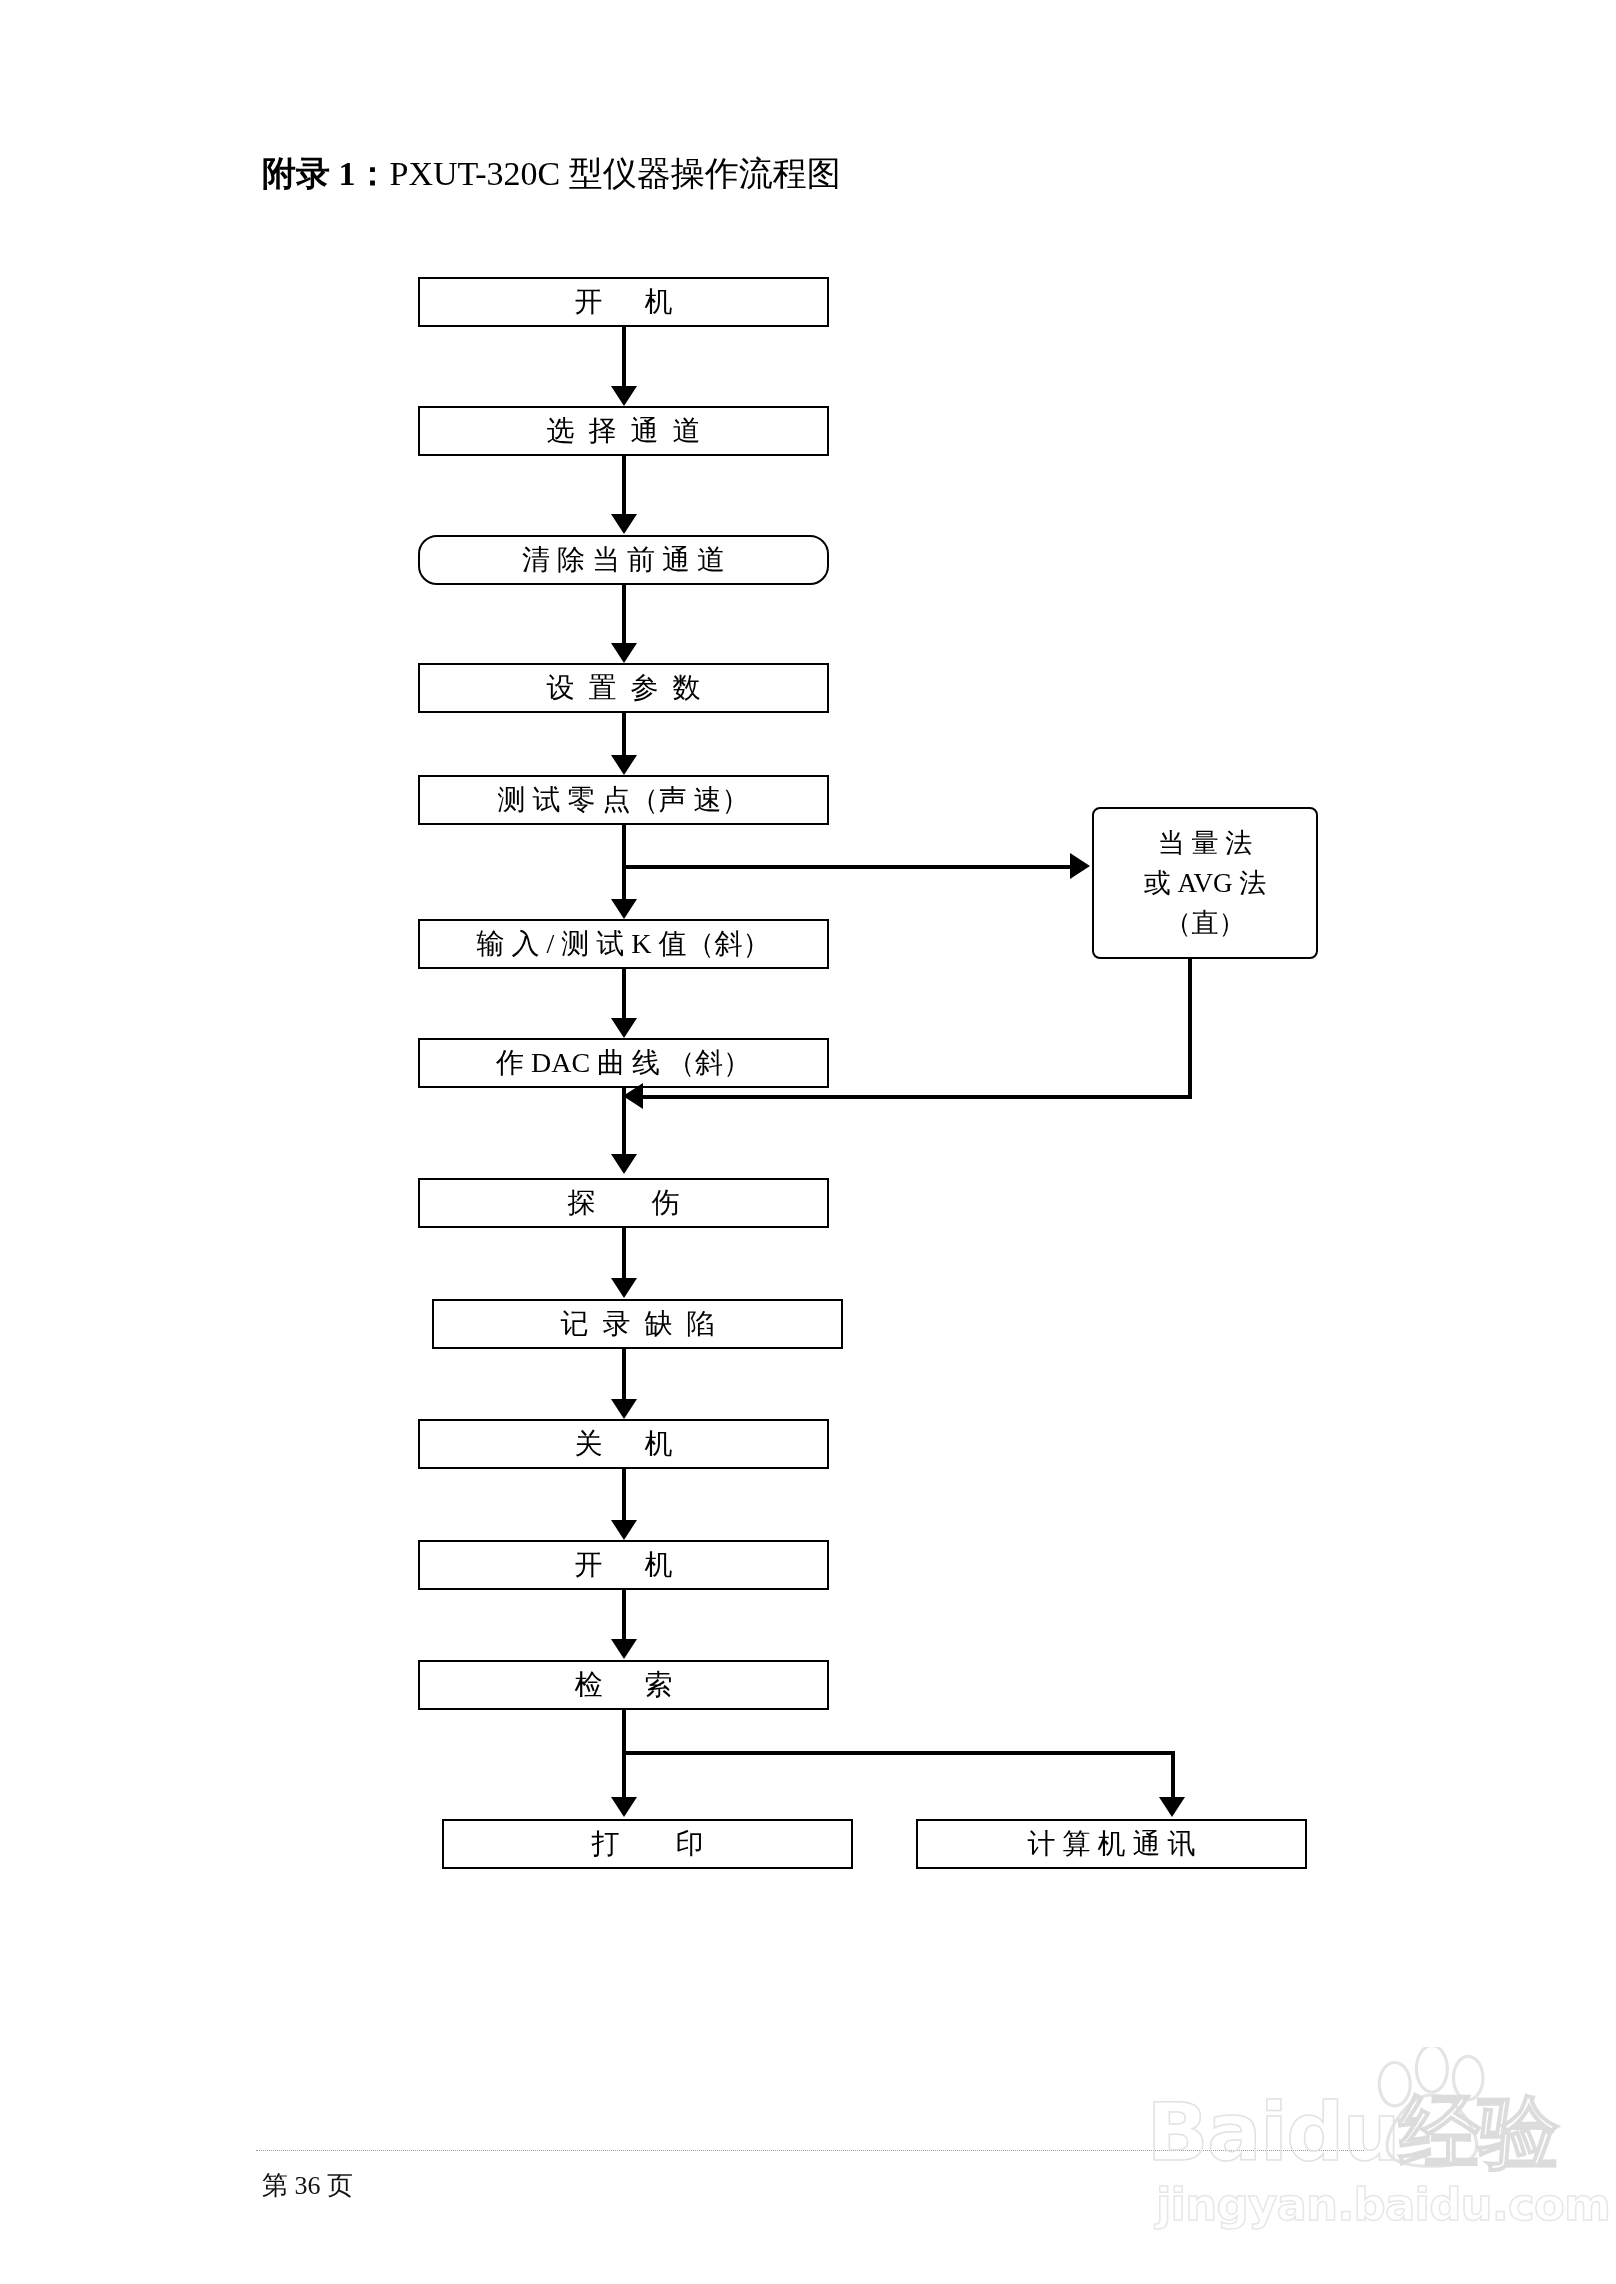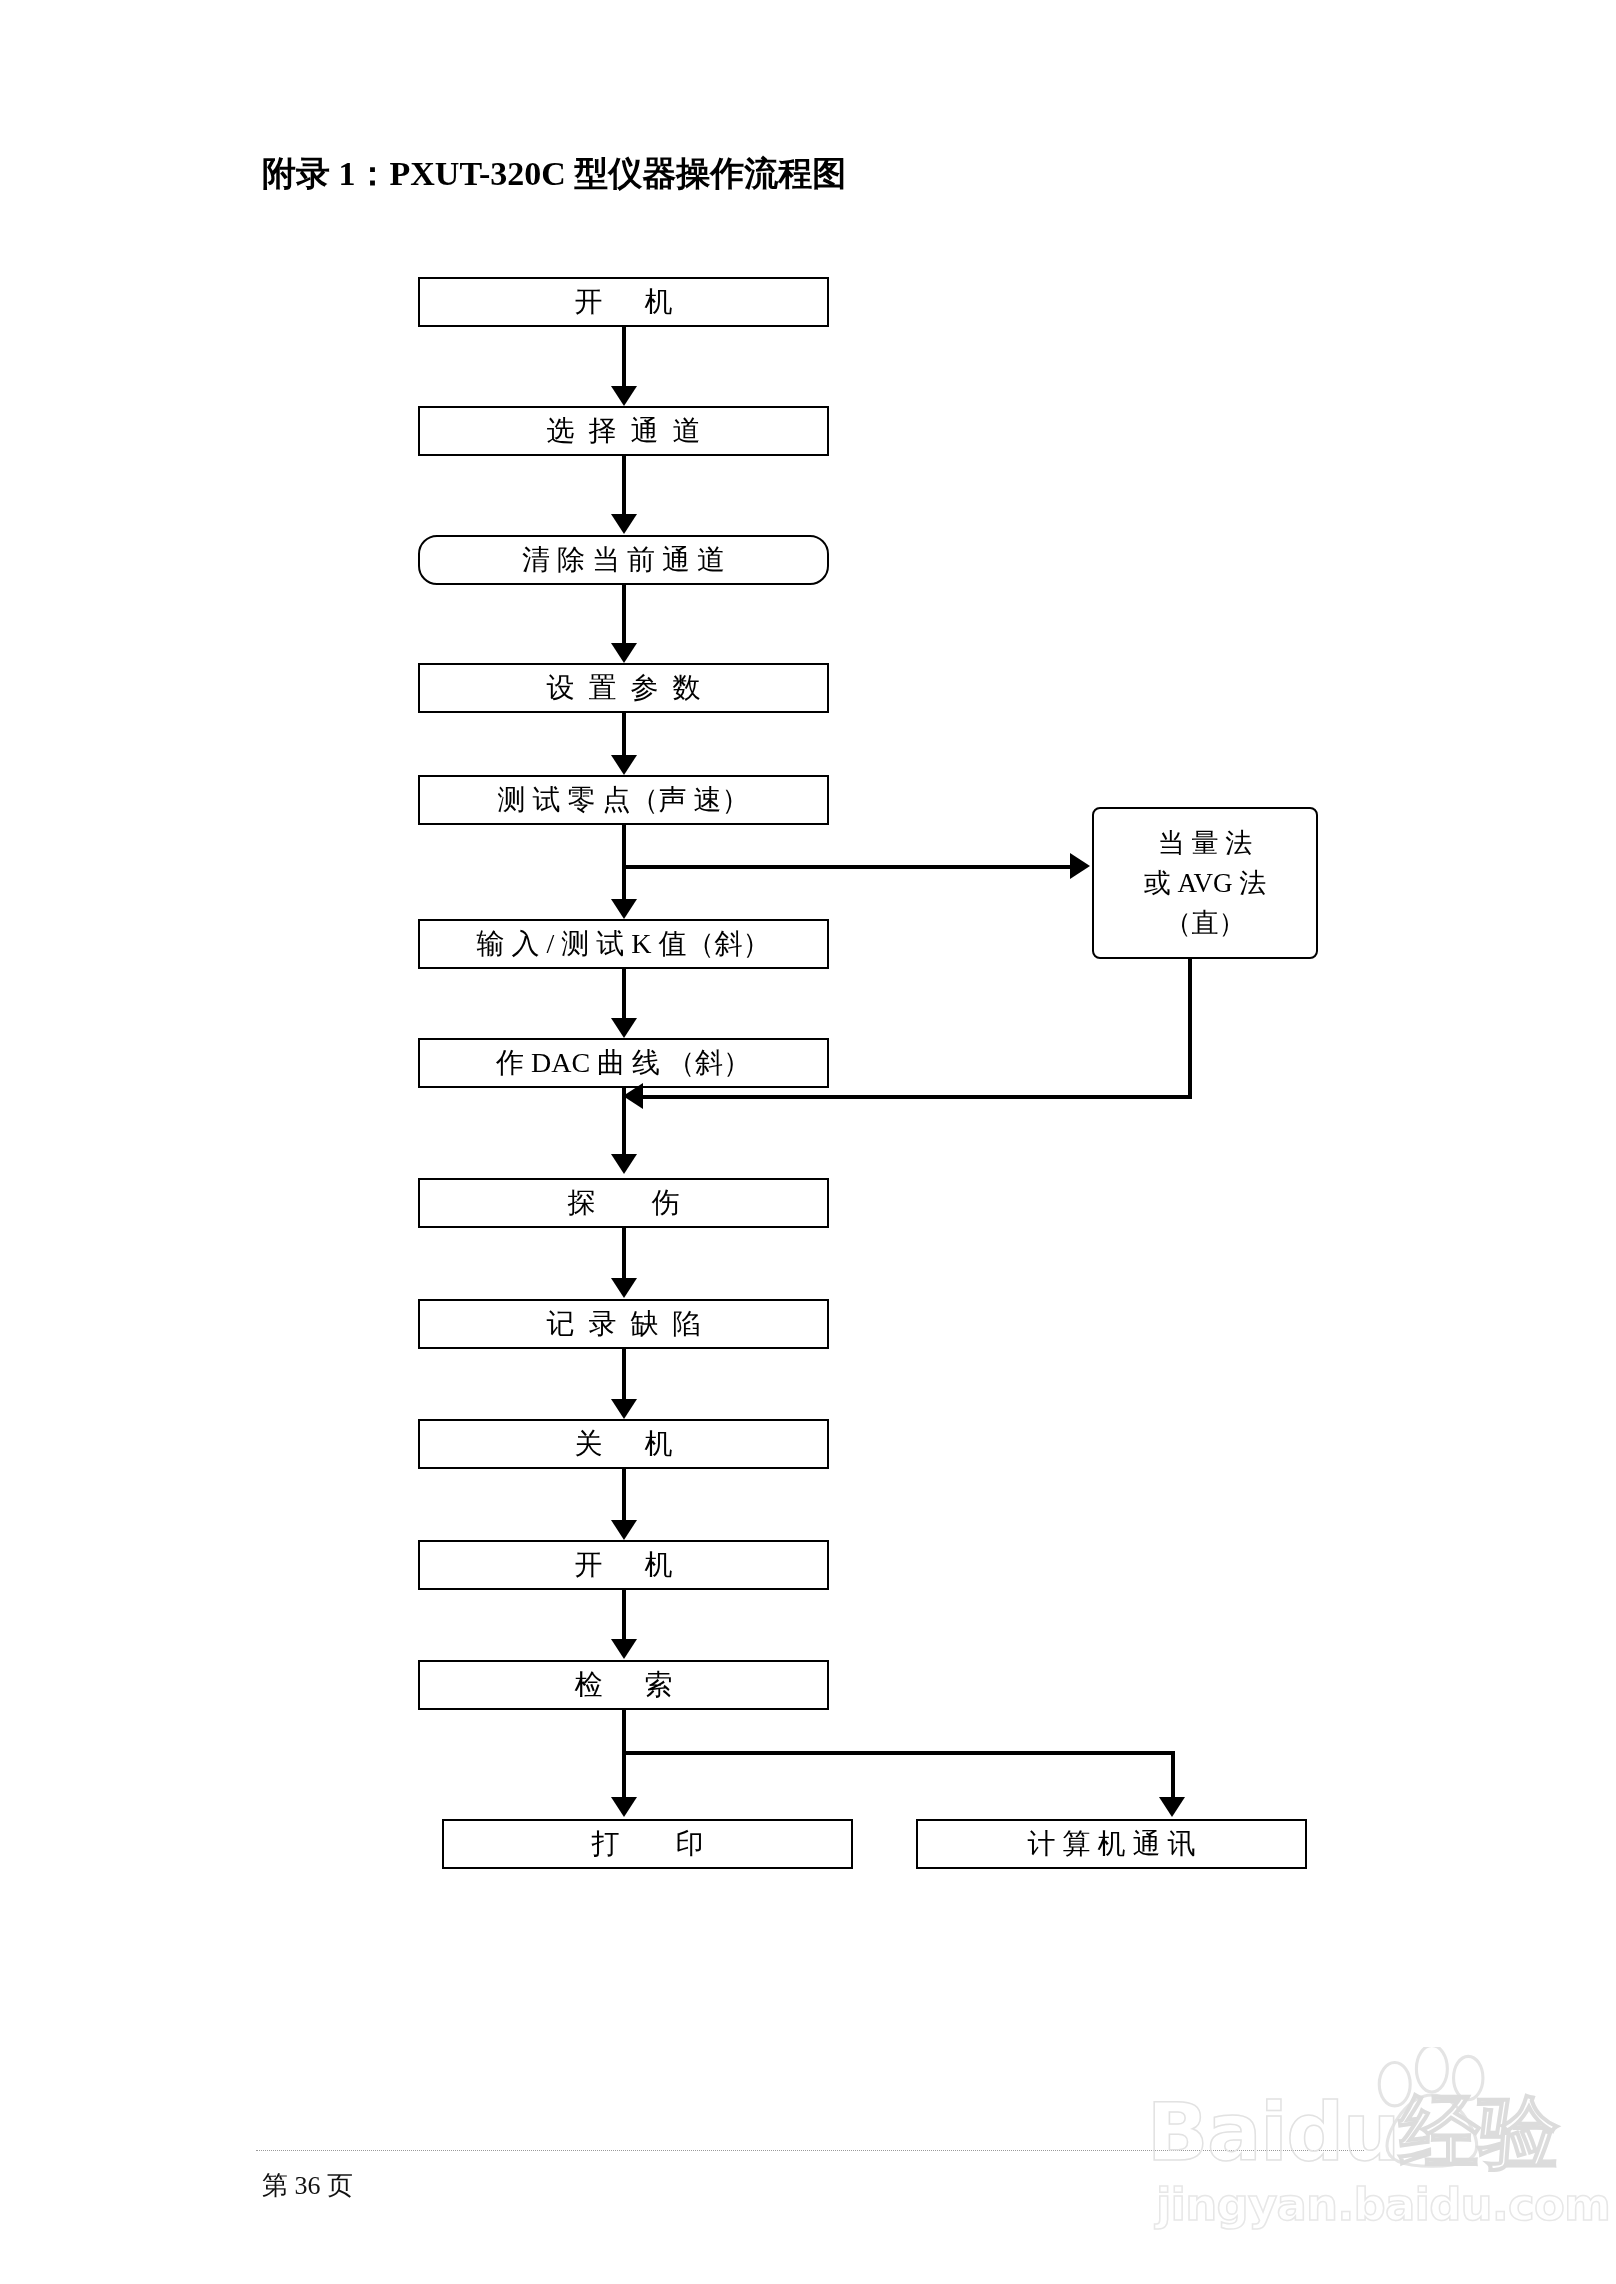--- a/index.html
+++ b/index.html
@@ -23,21 +23,21 @@
     top: 152px;
     font-size: 34px;
     line-height: 43px;
     color: #000000;
     white-space: nowrap;
   }
   #title .t-bold {
     font-weight: bold;
   }
   #title .t-norm {
-    font-weight: bold;
+    font-weight: normal;
     margin-top: 39px;
   }
 
   
   #flow {
     position: absolute;
     left: 0;
     top: 0;
     width: 1533px;
     height: 2284px;
@@ -185,21 +185,21 @@
     <div class="node" style="left:418px; top:663px; width:411px; height:50px;">设  置  参  数</div>
 
     <div class="node" style="left:418px; top:775px; width:411px; height:50px;">测 试 零 点（声 速）</div>
 
     <div class="node" style="left:418px; top:919px; width:411px; height:50px;">输 入 / 测 试 K 值（斜）</div>
 
     <div class="node" style="left:418px; top:1038px; width:411px; height:50px;">作 DAC 曲 线 （斜）</div>
 
     <div class="node" style="left:418px; top:1178px; width:411px; height:50px;">探        伤</div>
 
-    <div class="node" style="left:418px; top:1299px; width:411px; height:50px;font-family:Liberation Serif, serif;">记  录  缺  陷</div>
+    <div class="node" style="left:432px; top:1299px; width:411px; height:50px;font-family:Liberation Serif, serif;">记  录  缺  陷</div>
 
     <div class="node" style="left:418px; top:1419px; width:411px; height:50px;">关      机</div>
 
     <div class="node" style="left:418px; top:1540px; width:411px; height:50px;">开      机</div>
 
     <div class="node" style="left:418px; top:1660px; width:411px; height:50px;">检      索</div>
 
     <div class="node" style="left:442px; top:1819px; width:411px; height:50px;">打        印</div>
 
     <div class="node" style="left:916px; top:1819px; width:391px; height:50px;">计 算 机 通 讯</div>

